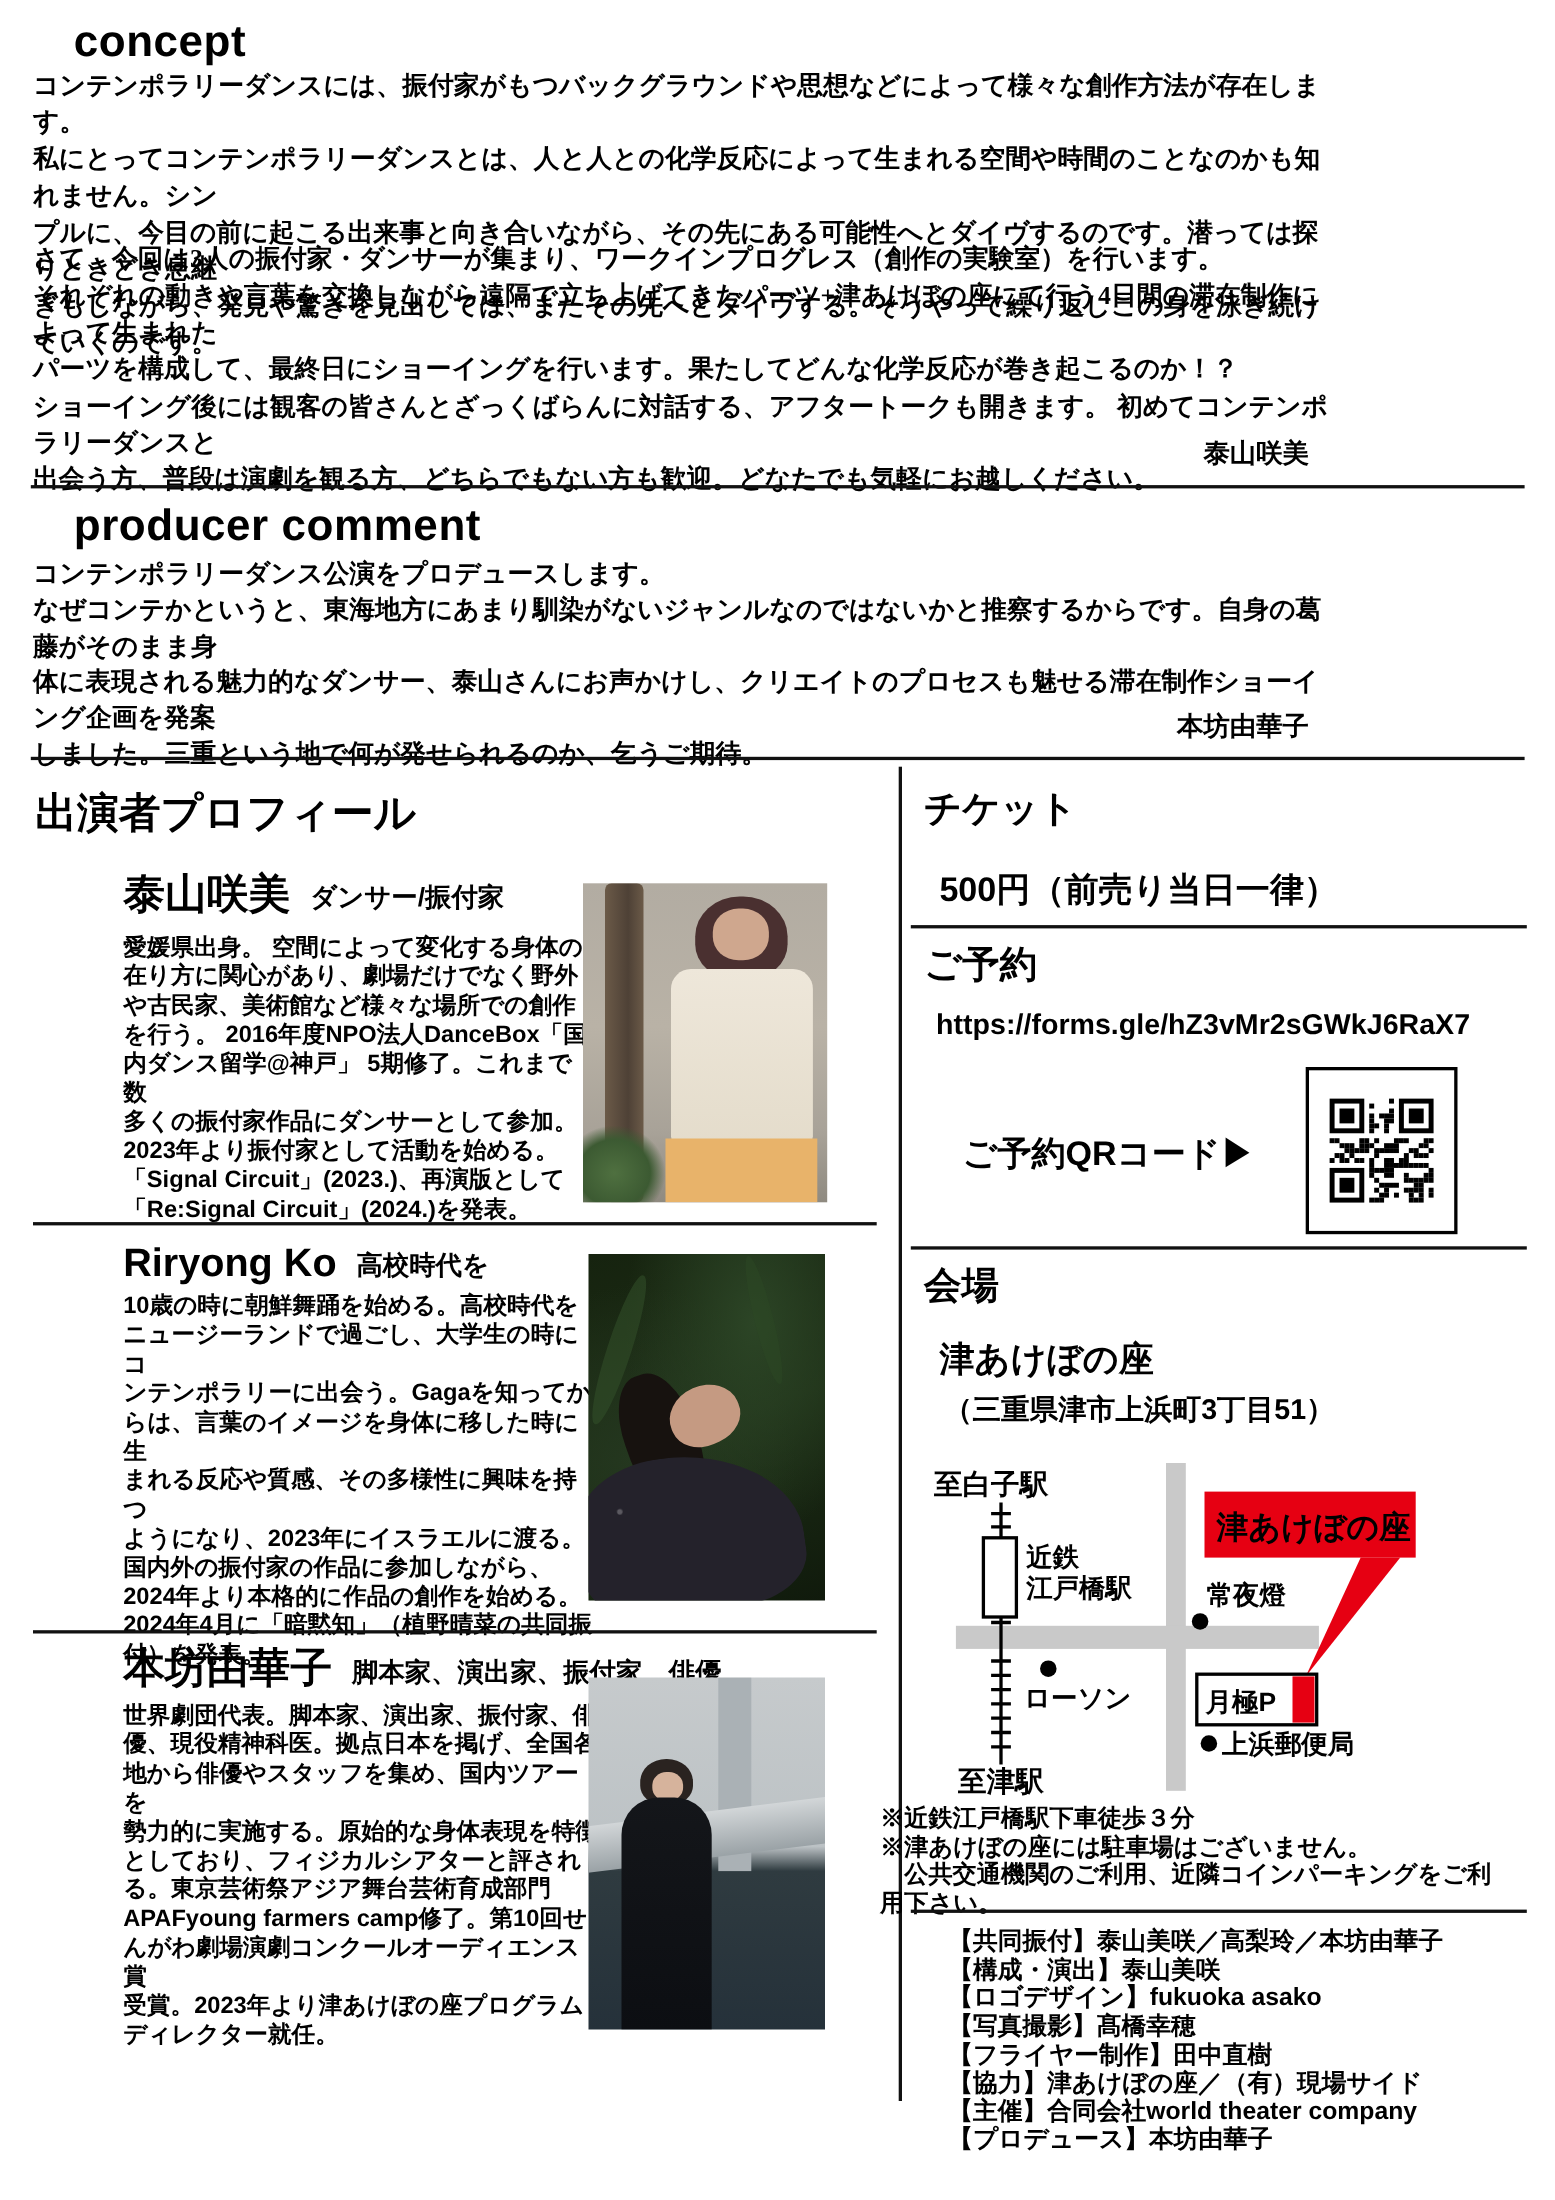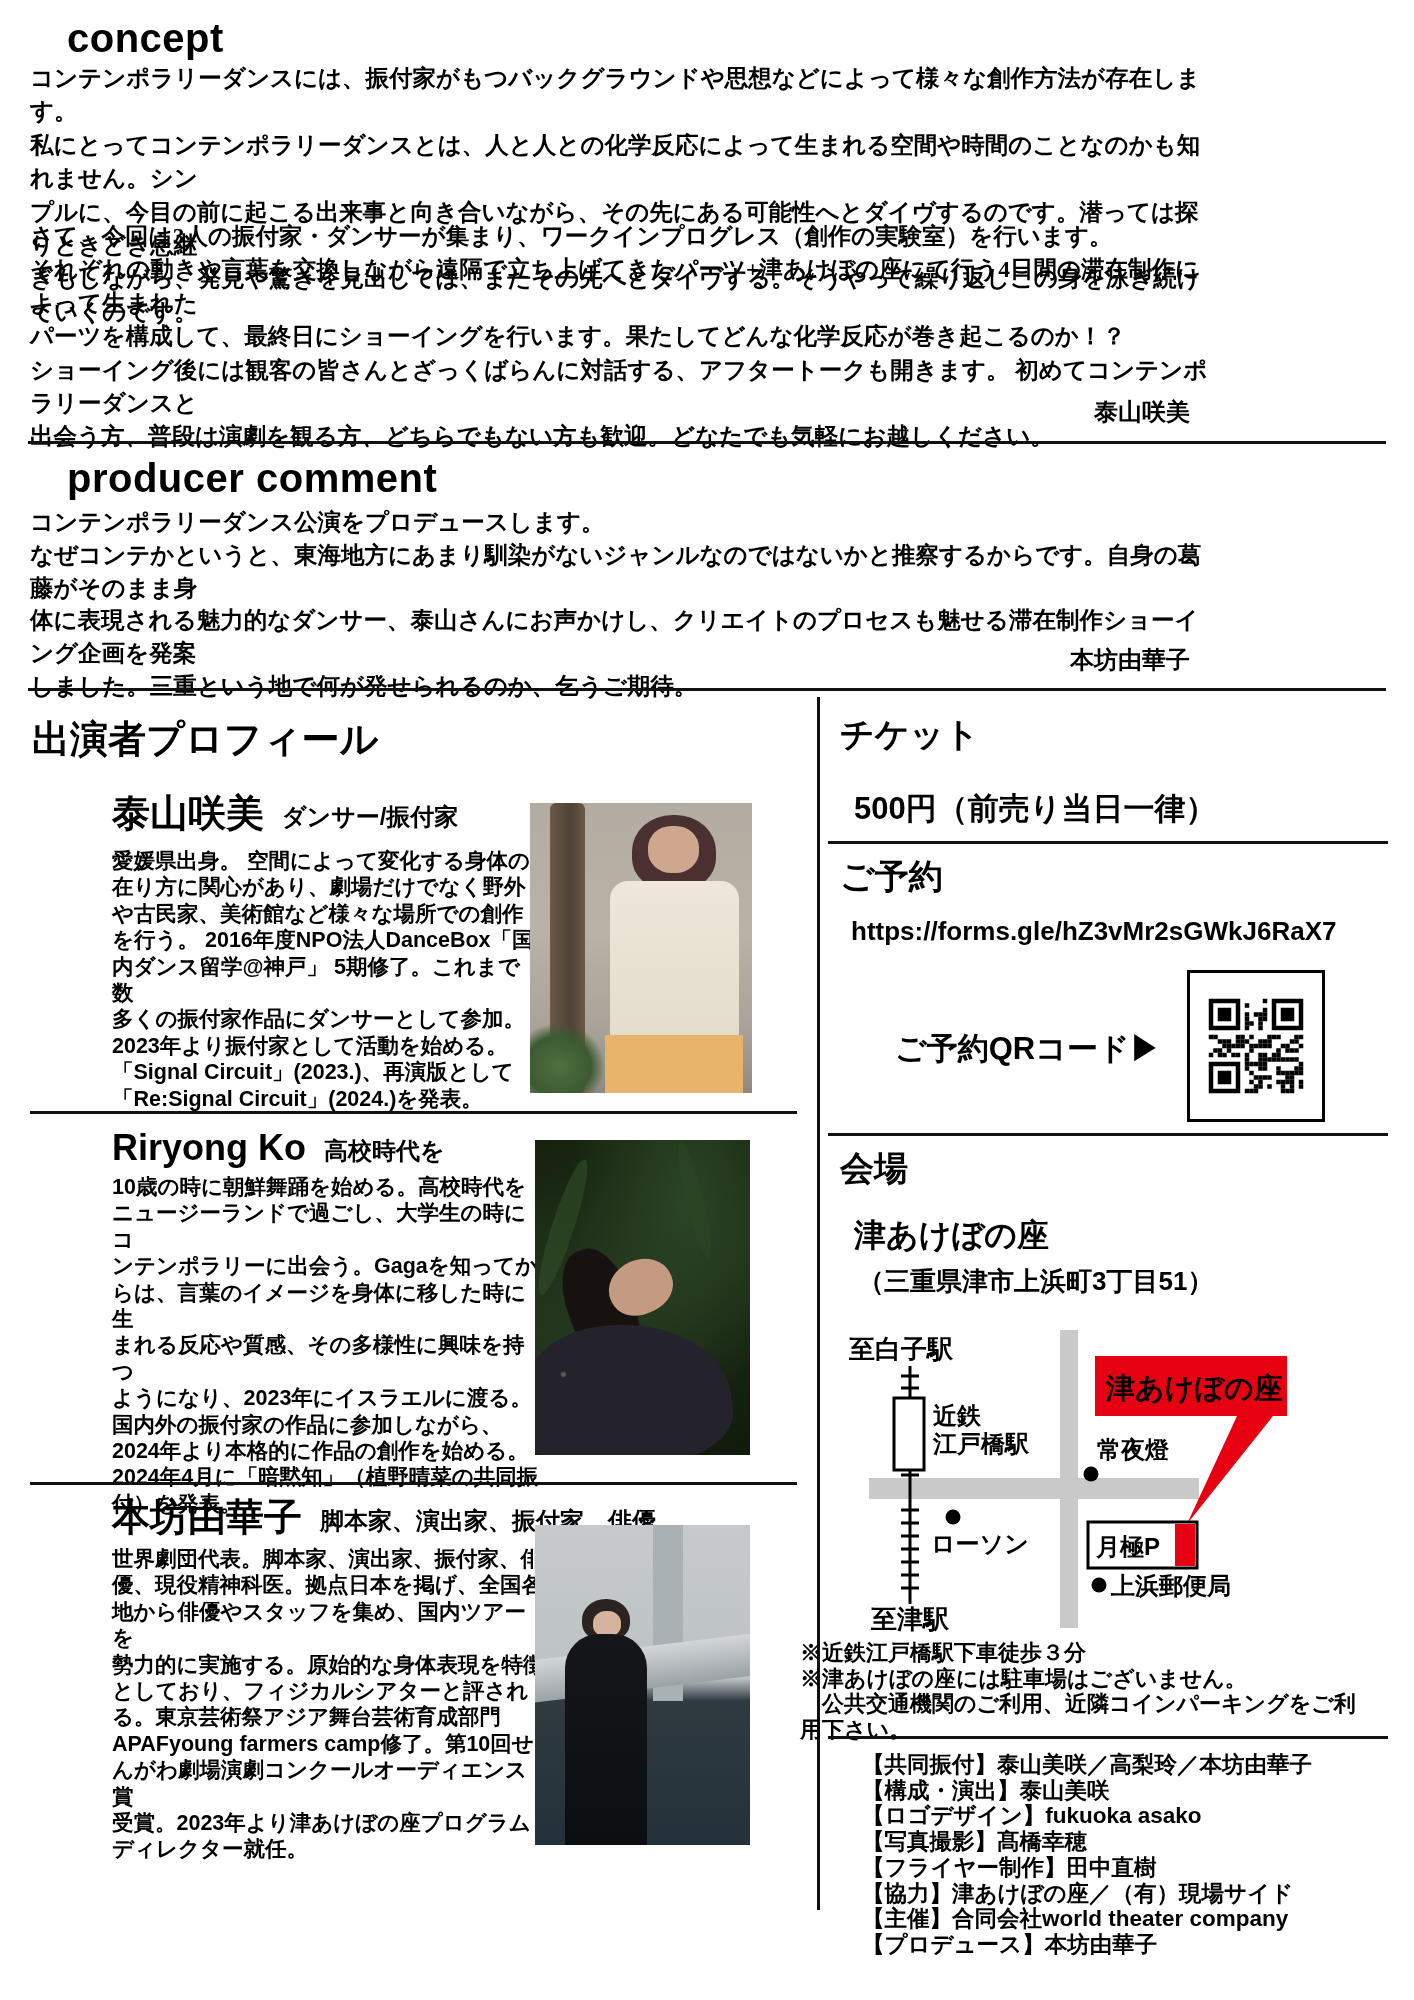--- a/index.html
+++ b/index.html
@@ -170,21 +170,21 @@
     <span class="ph3-face"></span>
     <span class="ph3-dress"></span>
   </div>
 
   <div class="h-jp-side side-label" style="left:840px; top:712px;">チケット</div>
   <div class="side-label" style="left:854px; top:788px; font-size:31px;">500円（前売り当日一律）</div>
   <div class="rule" style="left:828px; top:841px; width:560px; height:3px;"></div>
 
   <div class="h-jp-side side-label" style="left:840px; top:854px;">ご予約</div>
   <div class="side-label url" style="left:851px; top:916px;">https://forms.gle/hZ3vMr2sGWkJ6RaX7</div>
-  <div class="side-label" style="left:875px; top:1028px; font-size:31px;margin-left:20px;">ご予約QRコード▶</div>
+  <div class="side-label" style="left:875px; top:1028px; font-size:31px;">ご予約QRコード▶</div>
 
   <div class="qr-box" style="left:1187px; top:970px; width:138px; height:152px;">
     <svg width="108" height="108" viewBox="-6 -6 96 96" xmlns="http://www.w3.org/2000/svg">
       <g fill="#000">
         <rect x="0" y="0" width="28" height="28"></rect>
           <rect x="4" y="4" width="20" height="20" fill="#fff"></rect>
           <rect x="8" y="8" width="12" height="12"></rect>
         <rect x="56" y="0" width="28" height="28"></rect>
           <rect x="60" y="4" width="20" height="20" fill="#fff"></rect>
           <rect x="64" y="8" width="12" height="12"></rect>

